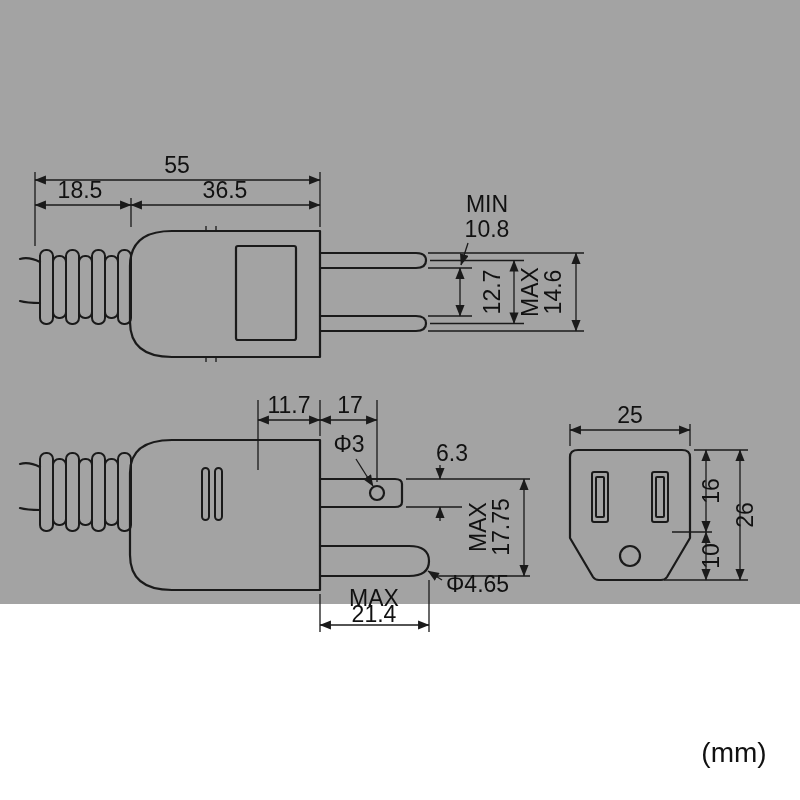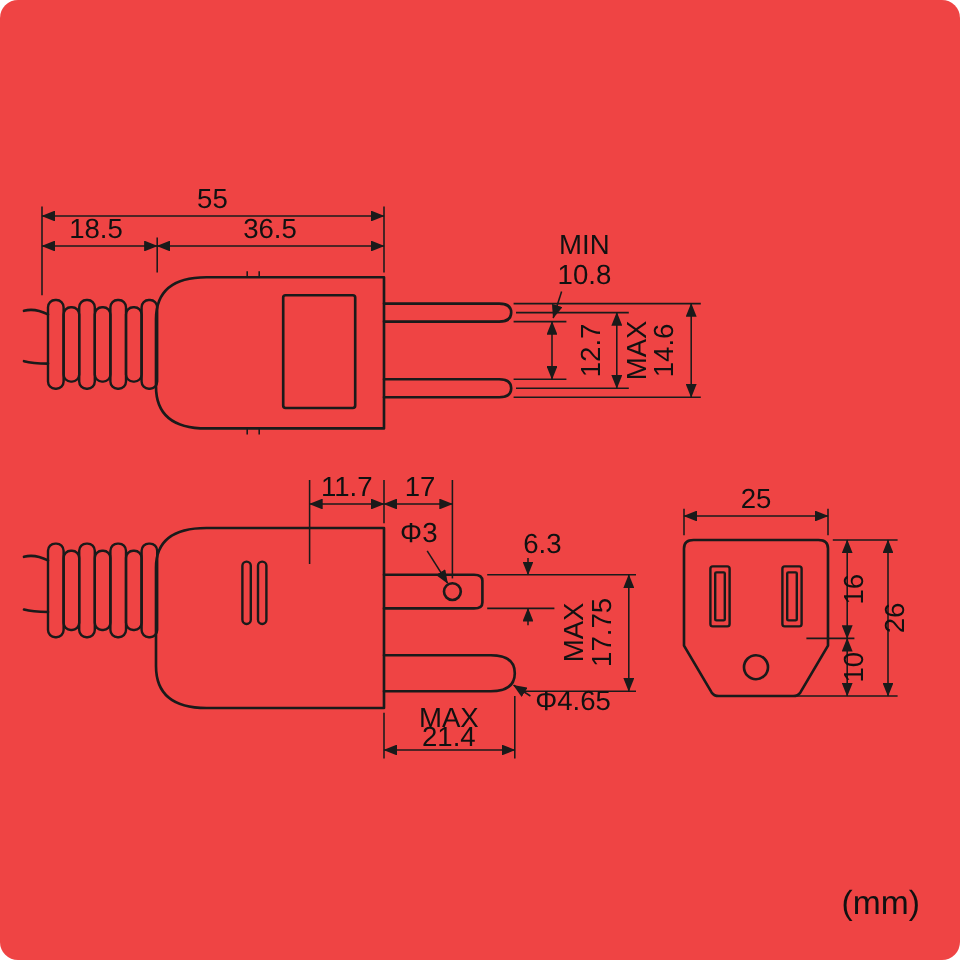--- a/index.html
+++ b/index.html
@@ -7,23 +7,22 @@
     padding: 0;
     background: #ffffff;
     width: 800px;
     height: 800px;
     overflow: hidden;
     font-family: "Liberation Sans", sans-serif;
   }
   .canvas {
     position: relative;
     width: 800px;
-    height: 800px;
-    background: #ef4444;
-    border-radius: 15px;
+    height: 604px;
+    background: #a3a3a3;
   }
   svg { display: block; }
   svg text {
     font-family: "Liberation Sans", "DejaVu Sans", sans-serif;
     font-size: 23px;
     fill: #111111;
   }
   svg text.units { font-size: 28px; }
   .outline {
     fill: none;

